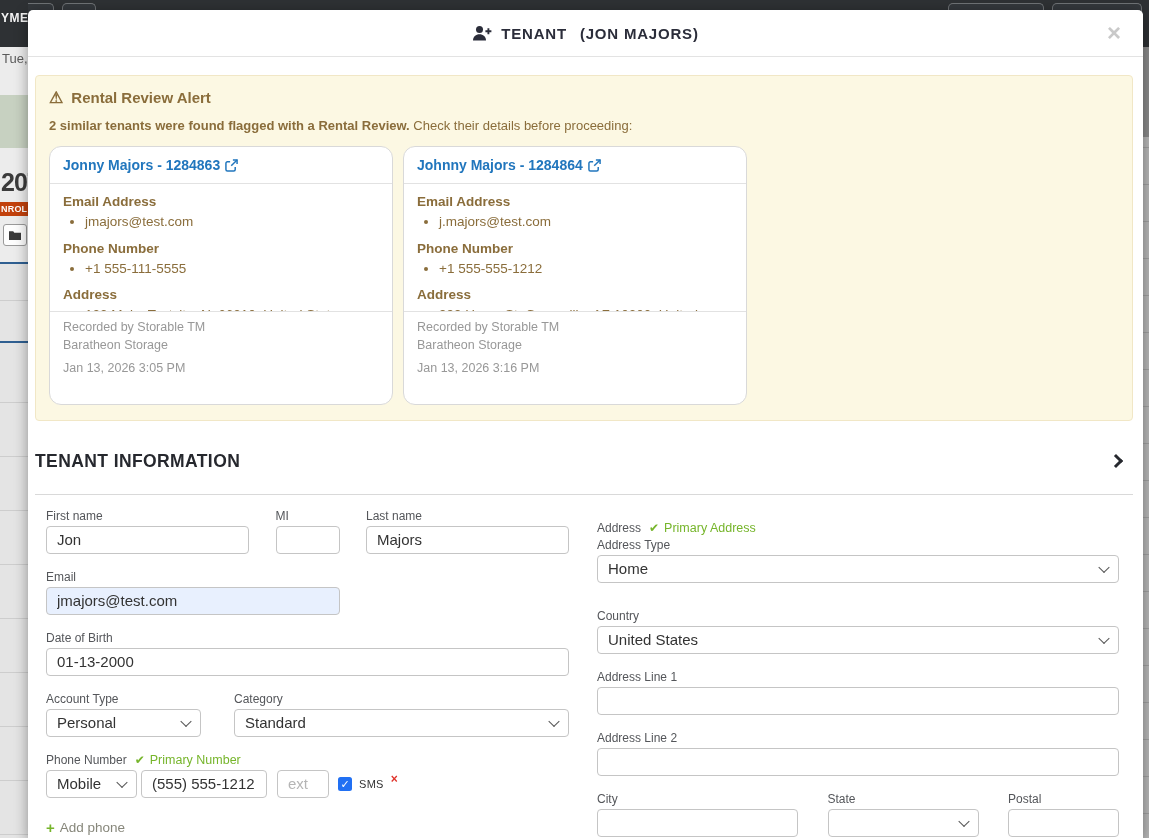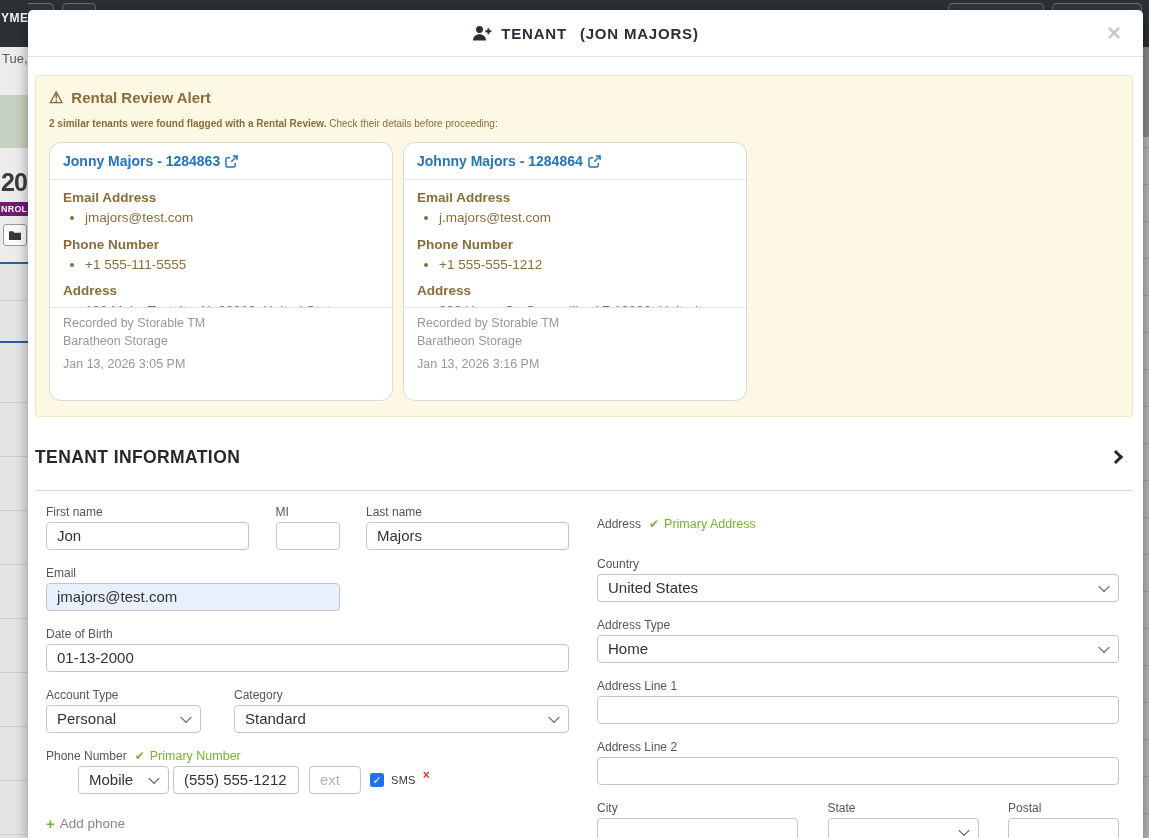--- a/index.html
+++ b/index.html
@@ -10,21 +10,21 @@
   #stage { position:relative; width:1149px; height:838px; background:#e9e9e9; }
   .topbar { position:absolute; left:0; top:0; width:1149px; height:14px; background:#2e3134; z-index:1; }
   .toptab { position:absolute; height:12px; background:#34383c; border:1px solid #6f7376;
             border-bottom:none; border-radius:5px 5px 0 0; top:3px; }
   .bg-left { position:absolute; left:0; top:0; width:28px; height:838px; background:#ececec; z-index:2; overflow:hidden; }
   .lt-dark { position:absolute; left:0; top:0; width:28px; height:47px; background:#2e3134;padding-left:28px; }
   .lt-tabtext { position:absolute; left:1px; top:11px; color:#f4f4f4; font-weight:bold; font-size:12px; letter-spacing:.5px; }
   .lt-weekday { position:absolute; left:2px; top:51px; color:#5b5b5b; font-size:13px; }
   .lt-green { position:absolute; left:0; top:95px; width:28px; height:53px; background:#c7d1c1; }
   .lt-unit { position:absolute; left:1px; top:168px; color:#3b3b3b; font-size:25px; font-weight:800; letter-spacing:-1px; }
-  .lt-badge { position:absolute; left:0; top:202px; width:28px; height:14px; background:#701a75;
+  .lt-badge { position:absolute; left:0; top:202px; width:28px; height:14px; background:#c2410c;
               color:#fff; font-size:9px; font-weight:bold; line-height:14px; padding-left:1px; letter-spacing:.2px; }
   .lt-folderbtn { position:absolute; left:3px; top:224px; width:24px; height:22px; background:#fdfdfd;
                   border:1px solid #9a9a9a; border-radius:3px; display:flex; align-items:center; justify-content:center; }
   .lt-rows { position:absolute; left:0; top:262px; width:28px; height:576px; background:#e4e4e4; }
   .lt-line { position:absolute; left:0; width:28px; height:1px; background:#cdcdcd; }
   .lt-line.blue { height:2px; background:#2f5f91; }
   .bg-right { position:absolute; right:0; top:0; width:6px; height:838px; z-index:2;
               background:repeating-linear-gradient(#b7b7b7 0 36px, #a0a0a0 36px 37px); }
   .rt-dark { position:absolute; left:0; top:0; width:6px; height:47px; background:#2e3134; }
   .rt-mid  { position:absolute; left:0; top:47px; width:6px; height:90px; background:#8a8a8a; }
@@ -38,21 +38,21 @@
                  font-size:15px; letter-spacing:.8px; }
   .modal-subtitle { margin-left:4px; }
   .close-x { position:absolute; right:22px; top:12px; color:#c9c9c9; font-size:24px; line-height:22px;
              font-weight:bold; cursor:pointer; }
   .content { padding:18px 10px 40px 7px; }
 
   
   .alert { background:#fcf8e3; border:1px solid #f1e7c6; border-radius:4px; padding:12px 16px 15px 13px; }
   .alert-title { color:#8a6d3b; font-size:15px; font-weight:bold; display:flex; align-items:center; gap:8px; }
   .alert-warn { font-size:16px; }
-  .alert-msg { margin-top:11px; font-size:10px; color:#8a6d3b; }
+  .alert-msg { margin-top:11px; font-size:13px; color:#8a6d3b; }
   .alert-msg b { font-weight:bold; }
   .cards { display:flex; gap:10px; margin-top:13px; }
   .card { width:344px; background:#fff; border:1px solid #d9d9d9; border-radius:12px; overflow:hidden; }
   .card-head { padding:9px 13px; border-bottom:1px solid #e2e2e2; }
   .card-link { color:#2176bd; font-weight:bold; font-size:14px; text-decoration:none;
                display:inline-flex; align-items:center; gap:5px; cursor:pointer; }
   .card-body { height:127px; overflow:hidden; padding:6px 13px 0; color:#8a6d3b; }
   .card-body h4 { font-size:13.5px; font-weight:bold; margin:9px 0 3px; }
   .card-body h4:first-child { margin-top:4px; }
   .card-body ul { list-style:disc; padding-left:22px; }
@@ -82,21 +82,21 @@
   .sel-wrap::after { content:""; position:absolute; right:11px; top:50%; width:7px; height:7px;
                      border-right:1.8px solid #555; border-bottom:1.8px solid #555;
                      transform:translateY(-70%) rotate(45deg); pointer-events:none; }
   .row { display:flex; justify-content:space-between; }
   .w203{width:203px;} .w64{width:64px;} .w294{width:294px;} .w155{width:155px;} .w335{width:335px;}
   .w201{width:201px;} .w151{width:151px;} .w111{width:111px;}
   .email-bg { background:#e8f0fe; }
   .label-row { display:flex; align-items:baseline; gap:8px; margin-bottom:3px; }
   .primary-badge { color:#76b52b; font-size:12.5px; display:inline-flex; gap:5px; align-items:baseline; }
   .pcheck { font-size:12px; }
-  .phone-row { display:flex; align-items:center;margin-left:32px; }
+  .phone-row { display:flex; align-items:center; }
   .phone-type { width:91px; margin-right:4px; }
   .phone-num { width:126px; margin-right:10px; }
   .phone-ext { width:52px; margin-right:9px; }
   .checkbox { width:14px; height:14px; background:#2170f3; border-radius:2.5px; color:#fff;
               font-size:11px; line-height:14px; text-align:center; cursor:pointer; }
   .sms-label { font-size:11px; color:#333; margin-left:7px; letter-spacing:.3px; }
   .remove-x { color:#e0342c; font-weight:900; font-size:12px; margin-left:7px;
               position:relative; top:-5px; cursor:pointer; }
   .add-link { font-size:13.5px; color:#87877b; cursor:pointer; display:inline-flex; align-items:center; }
   .add-plus { color:#76b52b; font-weight:bold; margin-right:5px; font-size:15px; }
@@ -332,38 +332,38 @@
         <div class="col-r">
 
           <div class="label-row">
             <span class="flabel" style="margin:0;">Address</span>
             <span class="primary-badge">
               <span class="pcheck">✔</span>
               <span>Primary Address</span>
             </span>
           </div>
 
+          <div class="group" style="margin-top:2px;">
+            <label class="flabel">Address Type</label>
+            <div class="sel-wrap">
+              <select class="tselect">
+                <option>Home</option>
+              </select>
+            </div>
+          </div>
+
           <div class="group mt10">
             <label class="flabel">Country</label>
             <div class="sel-wrap">
               <select class="tselect">
                 <option>United States</option>
               </select>
             </div>
           </div>
 
-          <div class="group" style="margin-top:2px;">
-            <label class="flabel">Address Type</label>
-            <div class="sel-wrap">
-              <select class="tselect">
-                <option>Home</option>
-              </select>
-            </div>
-          </div>
-
           <div class="group">
             <label class="flabel">Address Line 1</label>
             <input class="tinput" style="">
           </div>
 
           <div class="group">
             <label class="flabel">Address Line 2</label>
             <input class="tinput" style="">
           </div>
 

